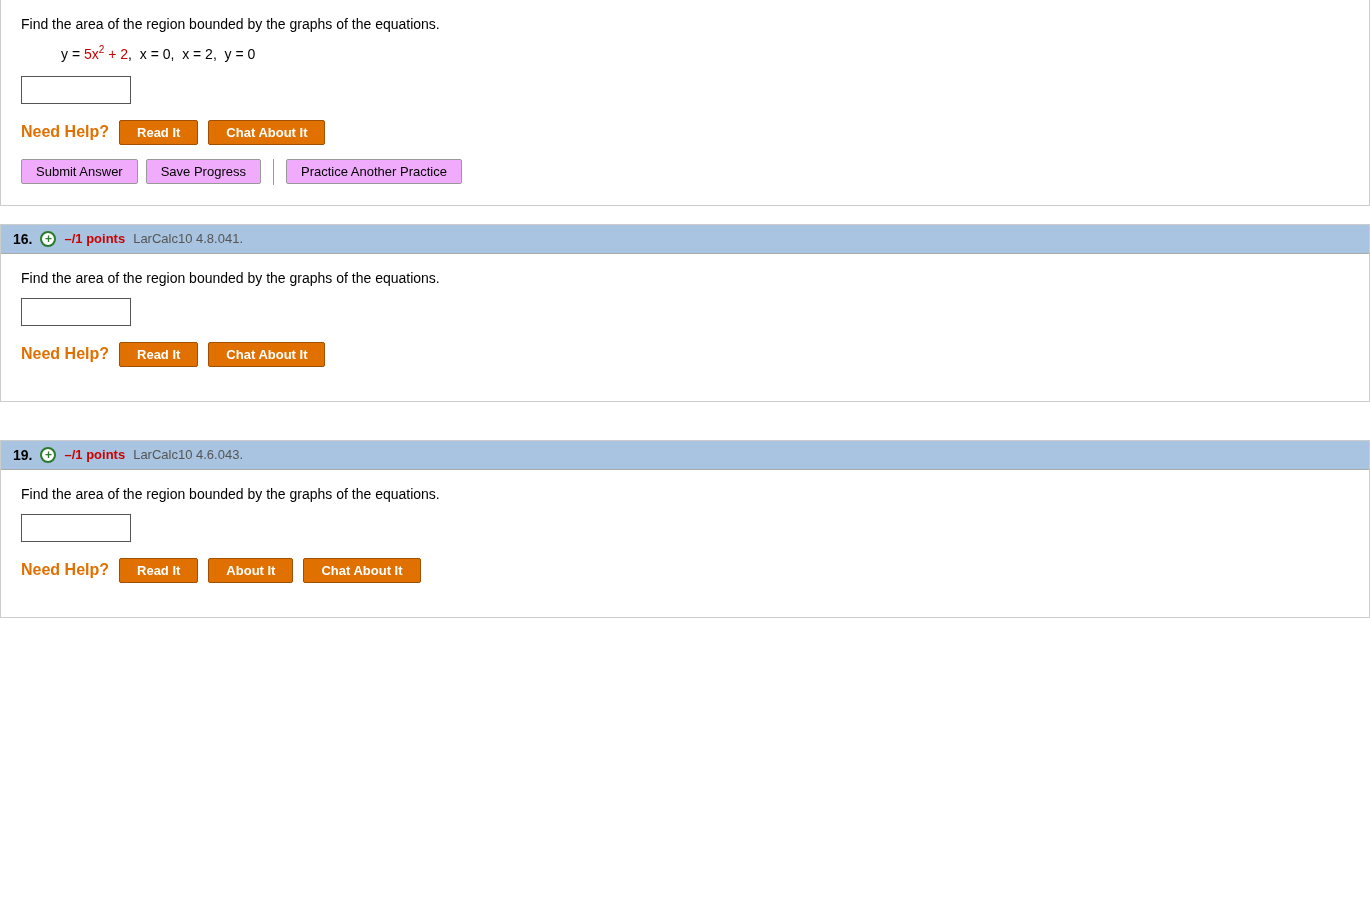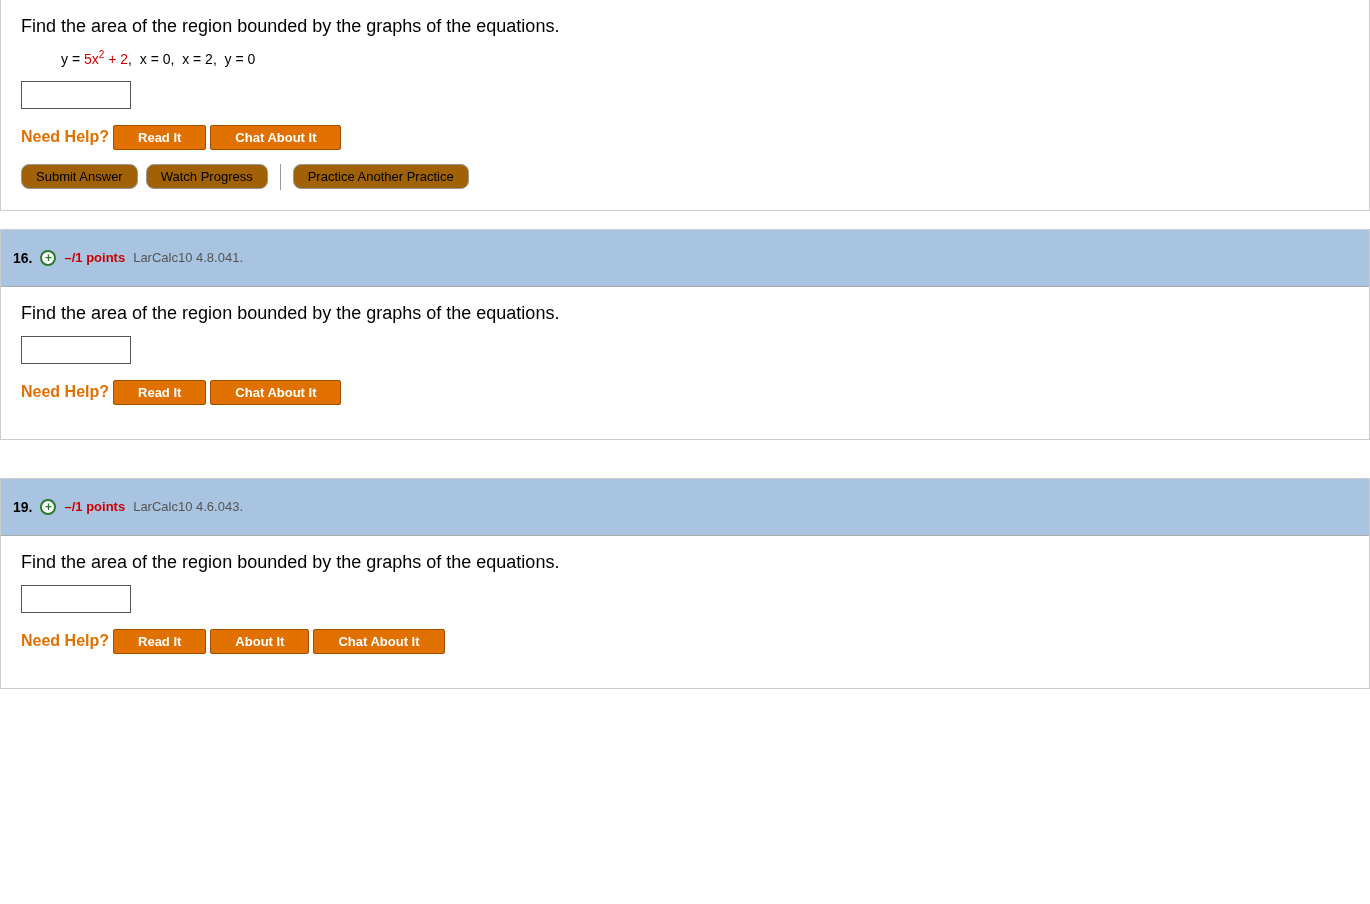--- a/index.html
+++ b/index.html
@@ -12,21 +12,21 @@
 
     
     .question-block {
       border: 1px solid #ccc;
       margin-bottom: 18px;
     }
 
     
     .question-header {
       background: #a8c4e0;
-      padding: 20px 12px;
+      padding: 6px 12px;
       display: flex;
       align-items: center;
       gap: 8px;
       border-bottom: 1px solid #aaa;
     }
     .question-number {
       font-weight: bold;
       font-size: 14px;
       color: #000;
     }
@@ -54,21 +54,21 @@
       color: #555;
       font-size: 13px;
     }
 
     
     .question-body {
       padding: 16px 20px 20px 20px;
       background: #fff;
     }
     .question-text {
-      font-size: 18px;
+      font-size: 14px;
       margin-bottom: 12px;
       color: #000;
     }
     .equation-line {
       margin: 6px 0 14px 40px;
       font-size: 14px;
       color: #000;
     }
     .eq-red { color: #c00; font-weight: normal; }
     .eq-green { color: #2a7a2a; font-weight: bold; }
@@ -79,54 +79,54 @@
       display: block;
       margin-bottom: 16px;
       padding: 2px 4px;
       font-size: 13px;
     }
 
     
     .need-help-row {
       display: flex;
       align-items: center;
-      gap: 4px;
+      gap: 10px;
       margin-bottom: 14px;
     }
     .need-help-label {
       color: #e07000;
       font-weight: bold;
       font-size: 16px;
     }
     .btn-orange {
       background: #e07000;
       color: #fff;
       border: 1px solid #a05000;
-      padding: 4px 24px;
+      padding: 4px 17px;
       font-size: 13px;
       cursor: pointer;
       border-radius: 2px;
       font-weight: bold;
     }
 
     
     .action-buttons-row {
       display: flex;
       align-items: center;
       gap: 8px;
       margin-top: 4px;
     }
     .btn-gray {
-      background: #a16207;
+      background: #f0abfc;
       color: #000;
       border: 1px solid #999;
       padding: 4px 14px;
       font-size: 13px;
       cursor: pointer;
-      border-radius: 8px;
+      border-radius: 2px;
     }
     .separator {
       width: 1px;
       height: 26px;
       background: #999;
       margin: 0 4px;
     }
 
     
     .top-block {
@@ -153,21 +153,21 @@
     <span>y = </span><span class="eq-red">5x<sup>2</sup> + 2</span><span>,&nbsp; x = 0,&nbsp; x = 2,&nbsp; y = 0</span>
   </div>
   <input class="answer-input" type="text" value="" style="">
   <div class="need-help-row">
     <span class="need-help-label">Need Help?</span>
     <button class="btn-orange">Read It</button>
     <button class="btn-orange">Chat About It</button>
   </div>
   <div class="action-buttons-row">
     <button class="btn-gray">Submit Answer</button>
-    <button class="btn-gray">Watch Progress</button>
+    <button class="btn-gray">Save Progress</button>
     <div class="separator"></div>
     <button class="btn-gray">Practice Another Practice</button>
   </div>
 </div>
 
 <div class="question-block">
   <div class="question-header">
     <span class="question-number">16.</span>
     <span class="plus-icon">+</span>
     <span class="points-label">–/1 points</span>

